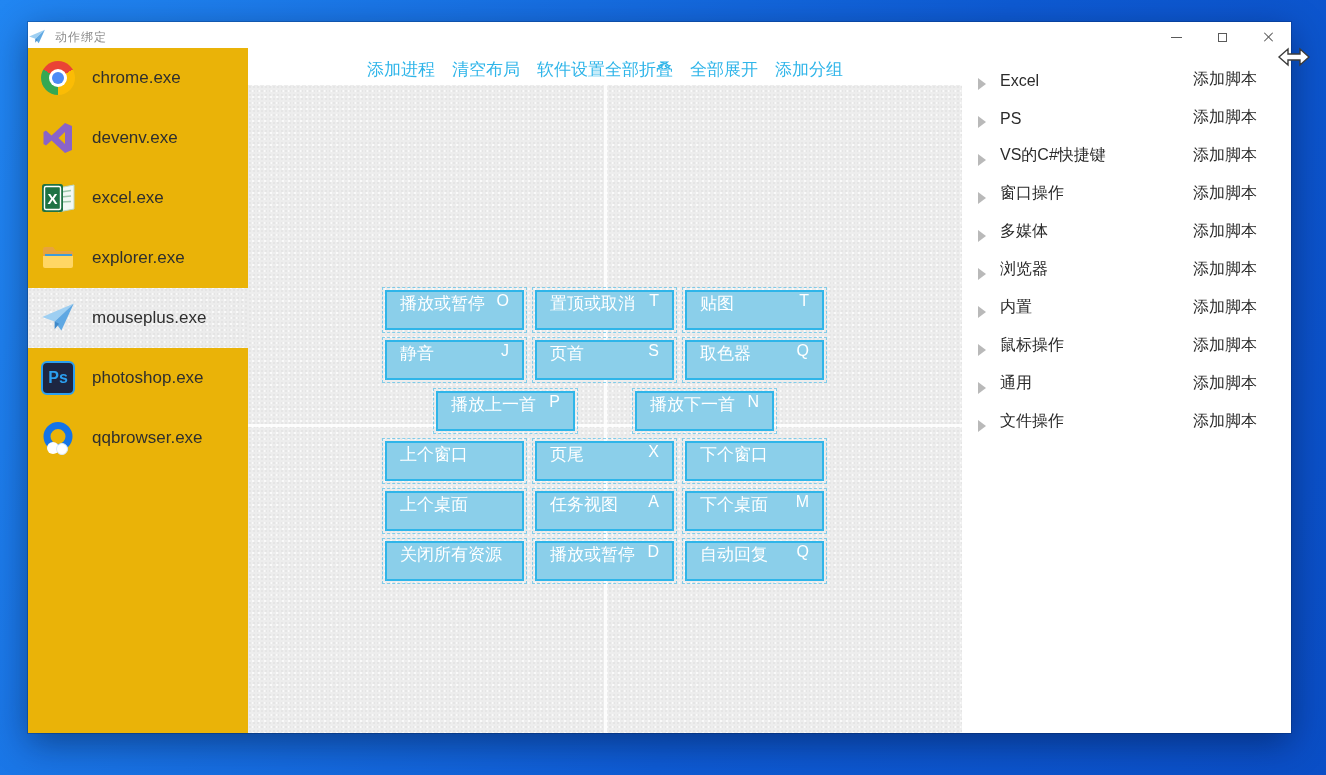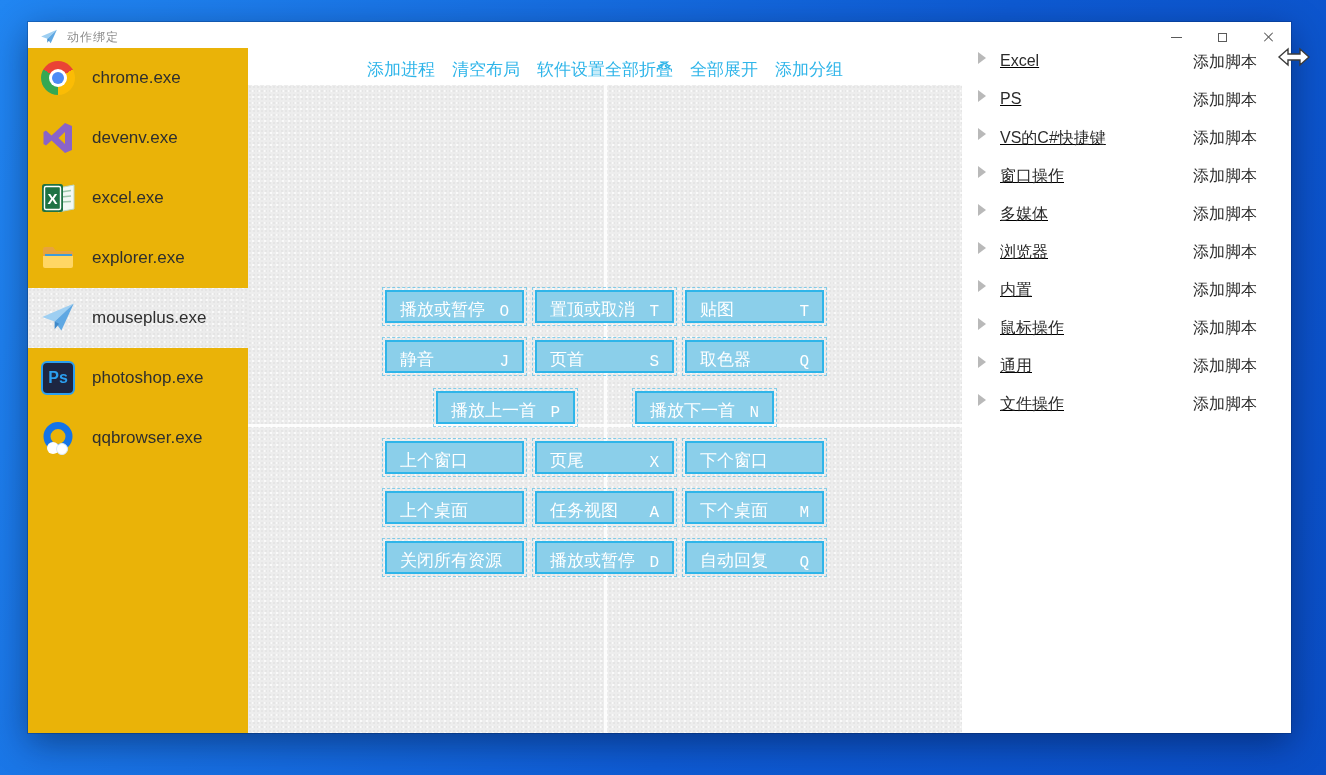--- a/index.html
+++ b/index.html
@@ -7,21 +7,21 @@
     font-family:"Liberation Sans","DejaVu Sans",sans-serif; }
 
   .desktop { position:relative; width:1326px; height:775px;
     background:linear-gradient(115deg,#2186f2 0%,#0e5bd4 60%,#0a4ec6 100%); }
 
   .window { position:absolute; left:28px; top:22px; width:1263px; height:711px;
     background:#ffffff; box-shadow:0 10px 34px rgba(0,10,40,.45), 0 0 0 1px rgba(0,30,80,.25); }
 
   
   .titlebar { position:absolute; left:0; top:0; right:0; height:30px;
-    display:flex; align-items:center; padding-left:12px; gap:9px; }
+    display:flex; align-items:center; gap:9px; }
   .titlebar .title { font-size:12px; color:#8c8c8c; letter-spacing:1px; }
   .wincontrols { position:absolute; right:0; top:0; height:30px; display:flex; }
   .wcbtn { width:46px; height:30px; display:flex; align-items:center; justify-content:center; cursor:default; }
   .glyph-min { width:11px; height:1px; background:#5a5a5a; }
   .glyph-max { width:9px; height:9px; border:1px solid #5a5a5a; }
   .glyph-close { position:relative; width:12px; height:12px; }
   .glyph-close::before,.glyph-close::after { content:""; position:absolute; left:5.5px; top:0;
     width:1px; height:12px; background:#5a5a5a; }
   .glyph-close::before { transform:rotate(45deg); }
   .glyph-close::after { transform:rotate(-45deg); }
@@ -57,30 +57,30 @@
 
   
   .canvas { position:absolute; left:220px; top:63px; width:714px; bottom:0;
     background-color:#ededed;
     background-image:radial-gradient(rgba(0,0,0,.035) 1px,transparent 1px),
       radial-gradient(rgba(255,255,255,.7) 1px,transparent 1px);
     background-size:4px 4px,6px 6px; background-position:0 0,2px 3px; }
   .vline { position:absolute; left:356px; top:0; bottom:0; width:3px; background:rgba(255,255,255,.85); }
   .hline { position:absolute; left:0; right:0; top:339px; height:3px; background:rgba(255,255,255,.85); }
 
-  .kbtn { position:absolute; width:139px; height:33px; background:#8bcfea;
+  .kbtn { position:absolute; width:139px; height:40px; background:#8bcfea;
     border:2px solid #2fb5e9; outline:1px dashed rgba(47,181,233,.55); outline-offset:2px;
-    display:flex; align-items:flex-end; justify-content:space-between;
-    padding:0 13px; cursor:pointer;font-family:Liberation Mono, monospace; }
+    display:flex; align-items:flex-start; justify-content:space-between;
+    padding:0 13px; cursor:pointer; }
   .kbl { font-size:17px; color:#ffffff; white-space:nowrap; }
   .kbk { font-size:16px; color:#ffffff; }
 
   
   .groups { position:absolute; left:934px; top:30px; right:0; bottom:0; background:#fff; }
-  .grow { position:absolute; left:0; right:0; height:38px; display:flex; align-items:flex-start;text-decoration:underline; }
+  .grow { position:absolute; left:0; right:0; height:38px; display:flex; align-items:flex-end; }
   .tri { width:0; height:0; margin-left:16px;
     border-left:8px solid #b9b9b9; border-top:6px solid transparent; border-bottom:6px solid transparent;
     cursor:pointer; }
   .glabel { margin-left:14px; font-size:16px; color:#2b2b2b; }
   .gadd { position:absolute; right:34px; font-size:16px; color:#2b2b2b; cursor:pointer; }
 
   .cursor { position:absolute; left:1276px; top:45px; width:36px; height:24px; }
 </style>
 </head>
 <body>

